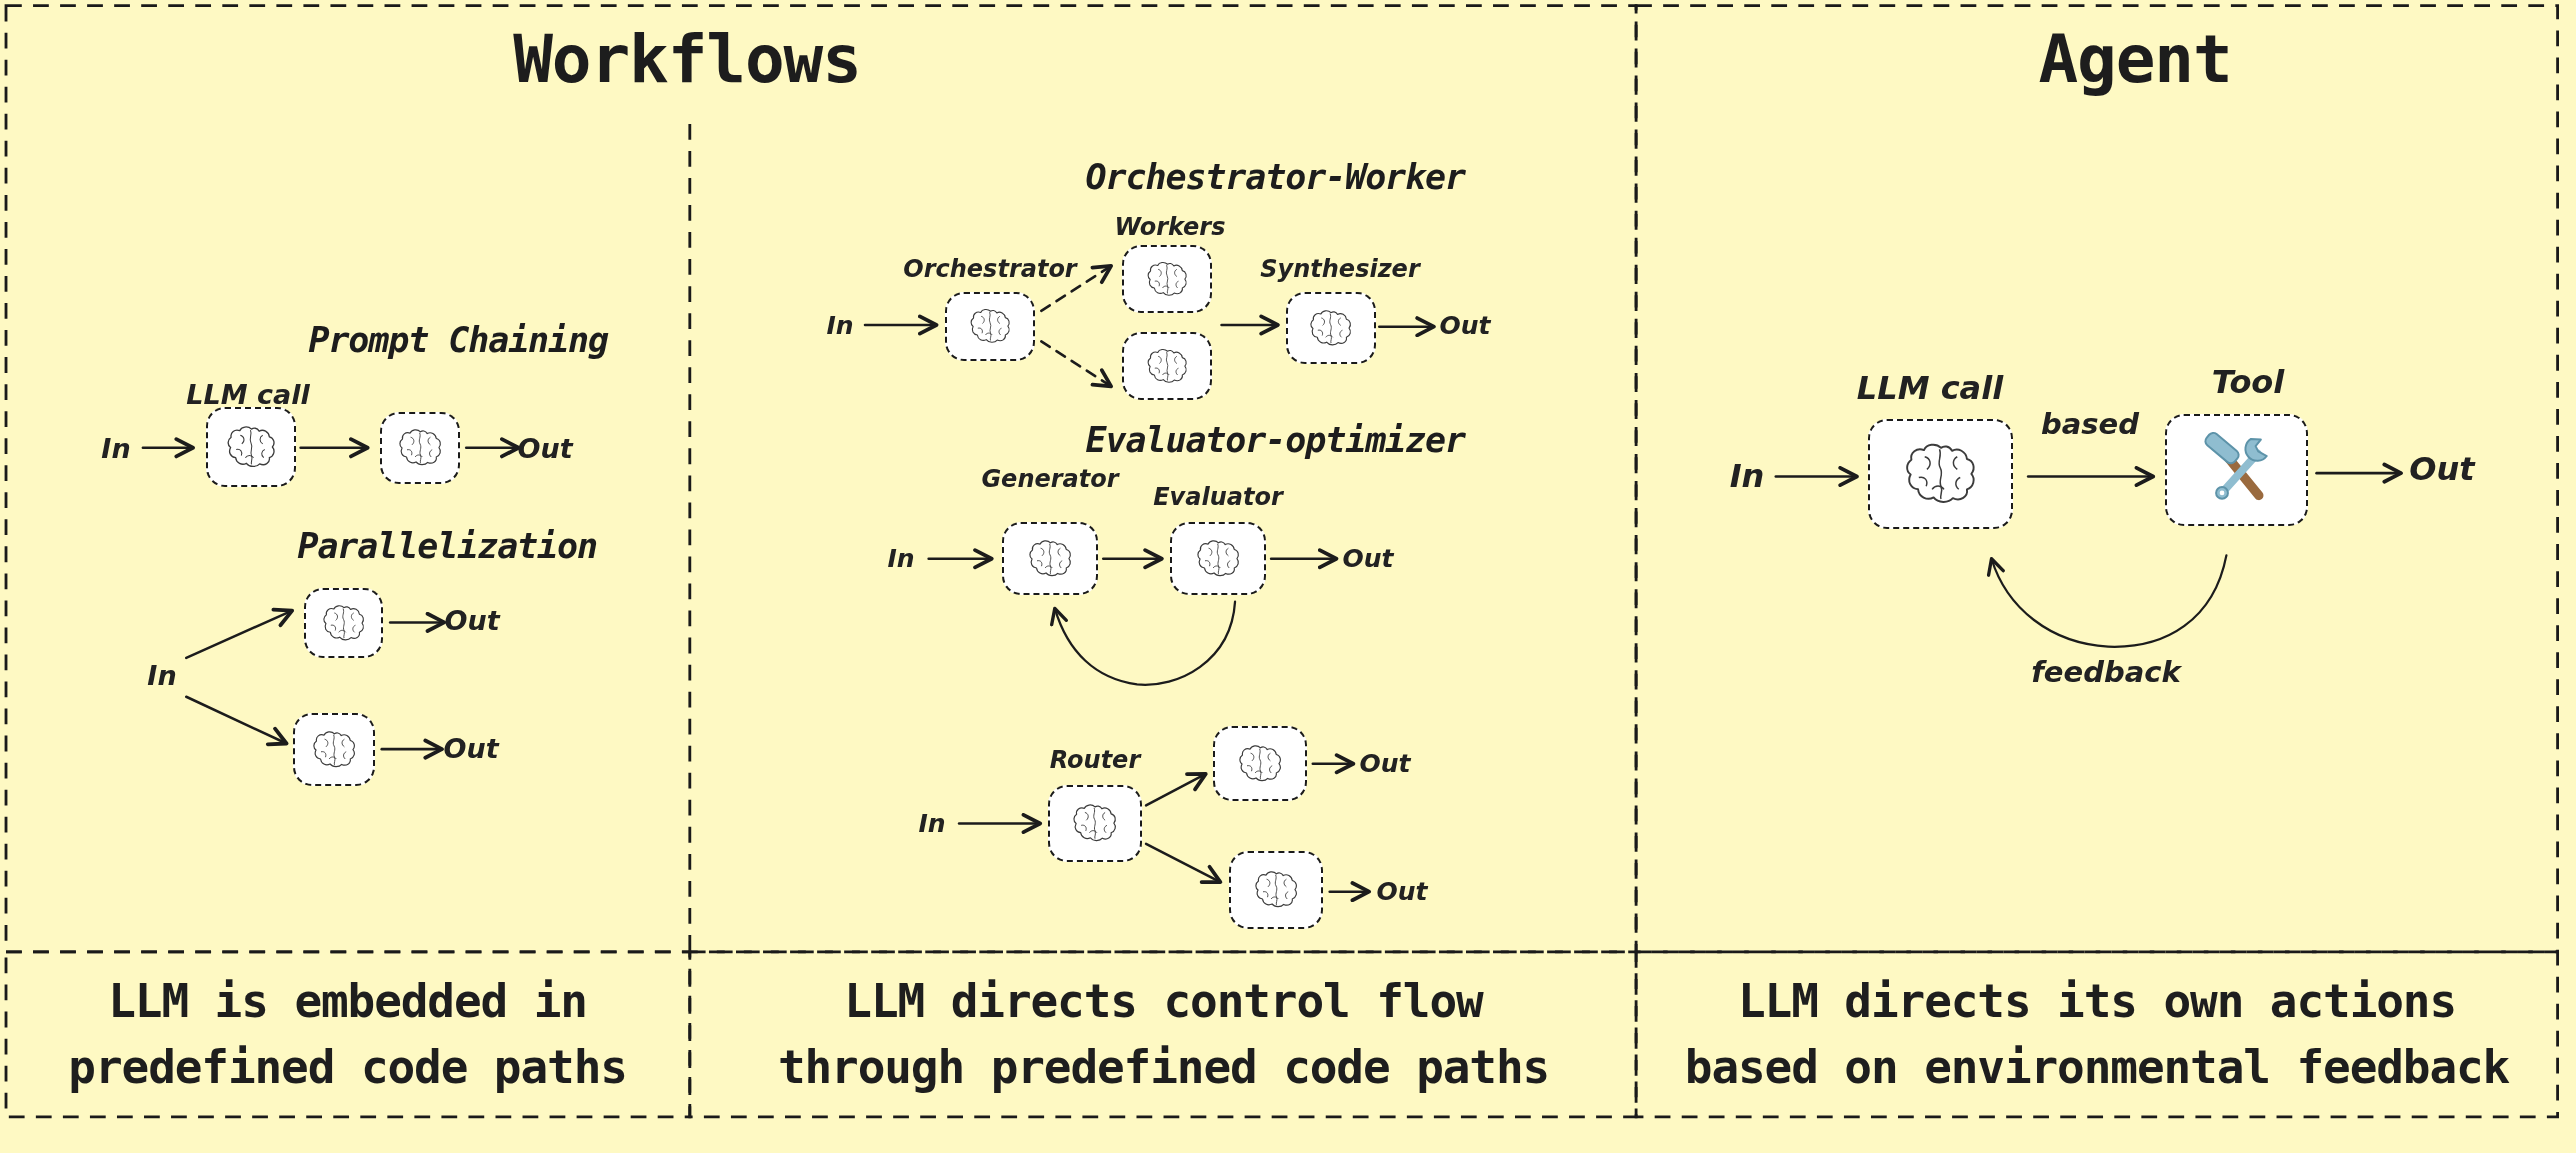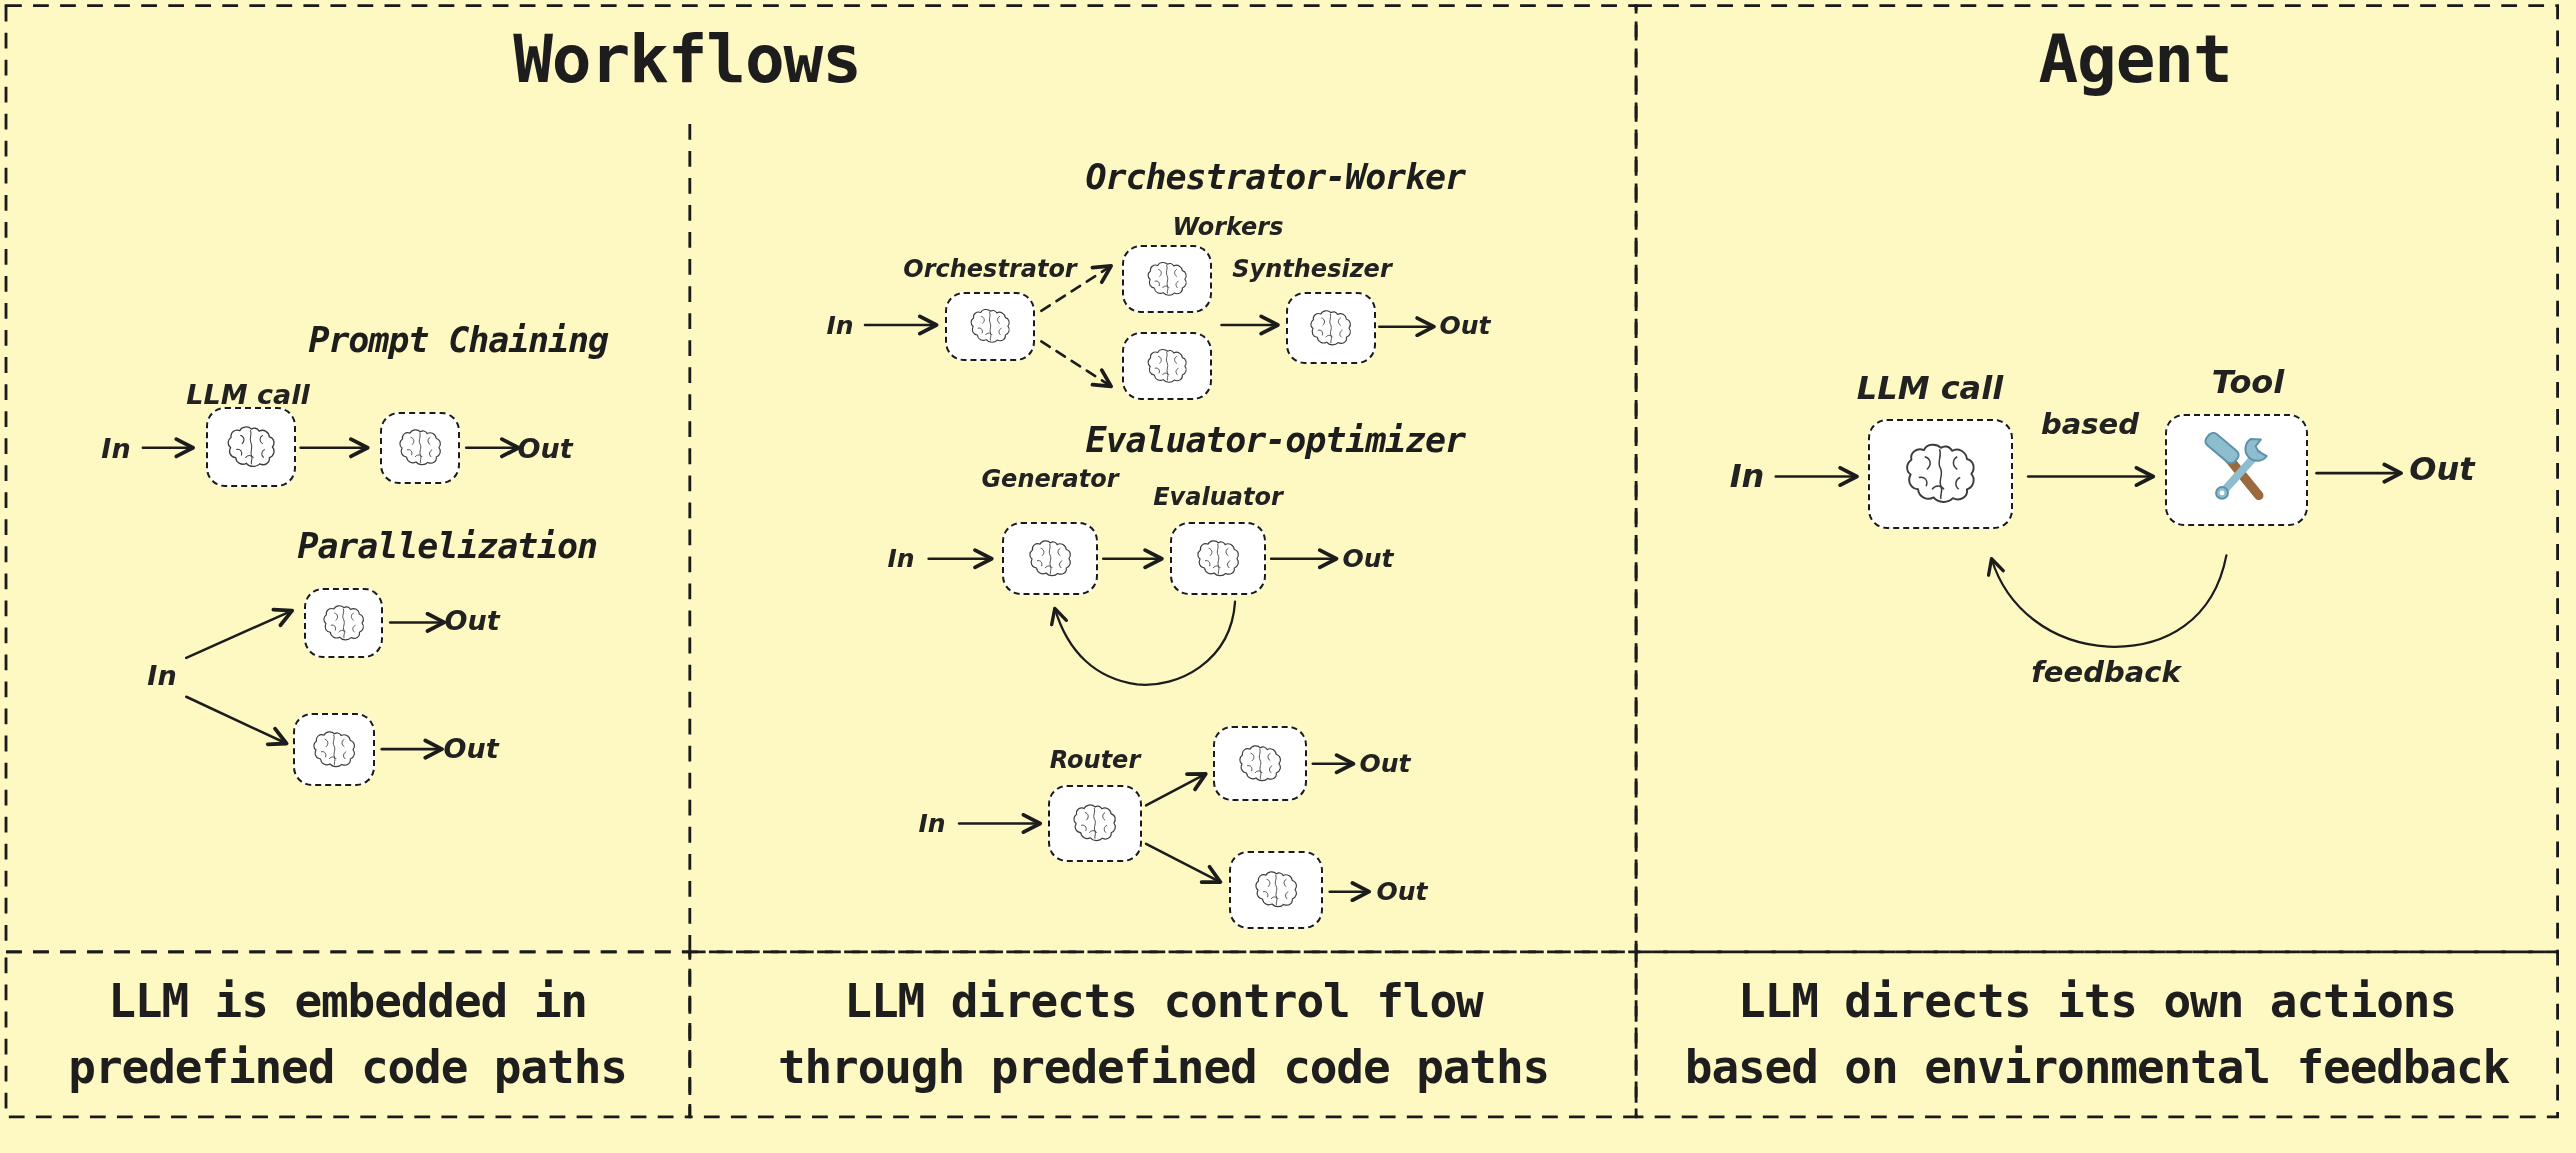--- a/index.html
+++ b/index.html
@@ -132,32 +132,32 @@
   <div class="hand" style="left:471px;top:748px;font-size:27px;">Out</div>
 
   <div class="mono h2" style="left:778px;top:157px;width:687px;">Orchestrator-Worker</div>
   <div class="hand" style="left:840px;top:325px;font-size:25px;">In</div>
   <div class="hand" style="left:990px;top:269px;font-size:24px;">Orchestrator</div>
   <div class="node" style="left:945px;top:292px;width:90px;height:69px;">
     <svg width="43" height="39" viewBox="0 0 76 70">
         <use href="#sym-brain"></use>
       </svg>
   </div>
-  <div class="hand" style="left:1228px;top:227px;font-size:24px;">Workers</div>
+  <div class="hand" style="left:1170px;top:227px;font-size:24px;">Workers</div>
   <div class="node" style="left:1122px;top:245px;width:90px;height:68px;">
     <svg width="43" height="39" viewBox="0 0 76 70">
         <use href="#sym-brain"></use>
       </svg>
   </div>
   <div class="node" style="left:1122px;top:332px;width:90px;height:68px;">
     <svg width="43" height="39" viewBox="0 0 76 70">
         <use href="#sym-brain"></use>
       </svg>
   </div>
-  <div class="hand" style="left:1312px;top:269px;font-size:24px;">Synthesizer</div>
+  <div class="hand" style="left:1340px;top:269px;font-size:24px;">Synthesizer</div>
   <div class="node" style="left:1286px;top:292px;width:90px;height:72px;">
     <svg width="44" height="41" viewBox="0 0 78 72">
         <use href="#sym-brain"></use>
       </svg>
   </div>
   <div class="hand" style="left:1465px;top:325px;font-size:25px;">Out</div>
 
   <div class="mono h2" style="left:778px;top:420px;width:687px;">Evaluator-optimizer</div>
   <div class="hand" style="left:901px;top:558px;font-size:25px;">In</div>
   <div class="hand" style="left:1050px;top:479px;font-size:24px;">Generator</div>

